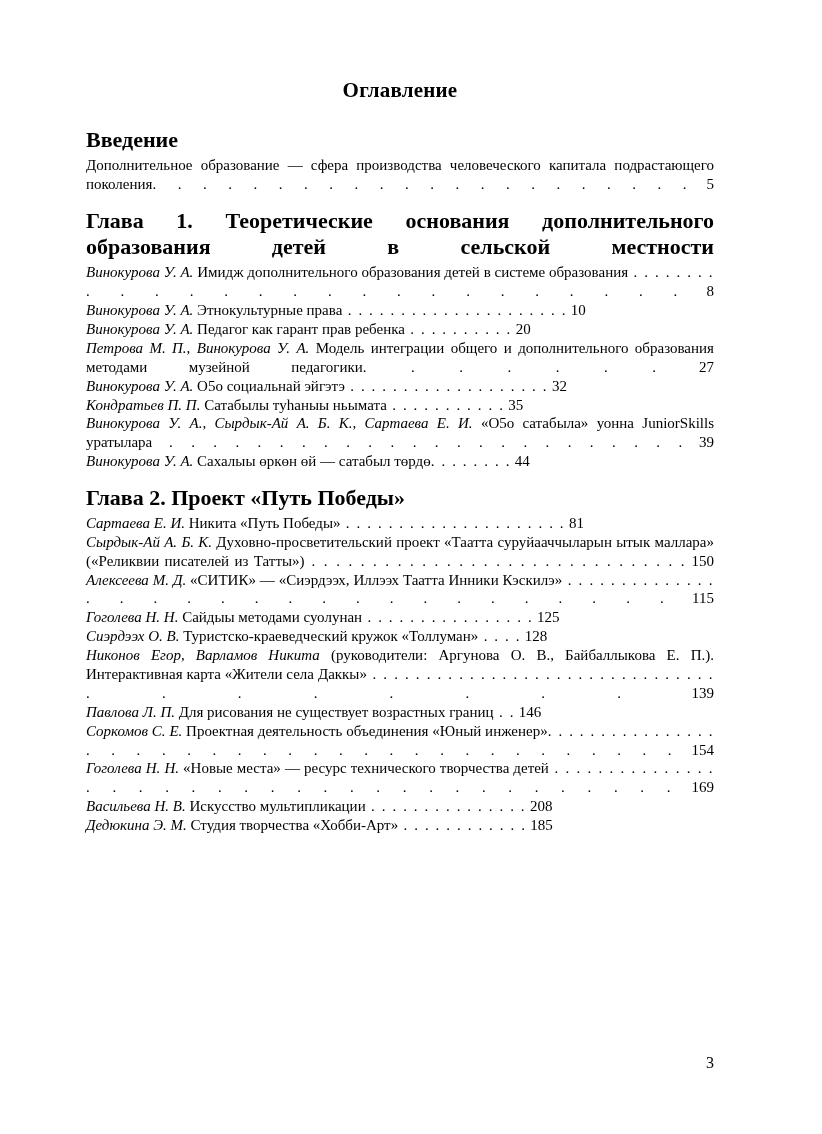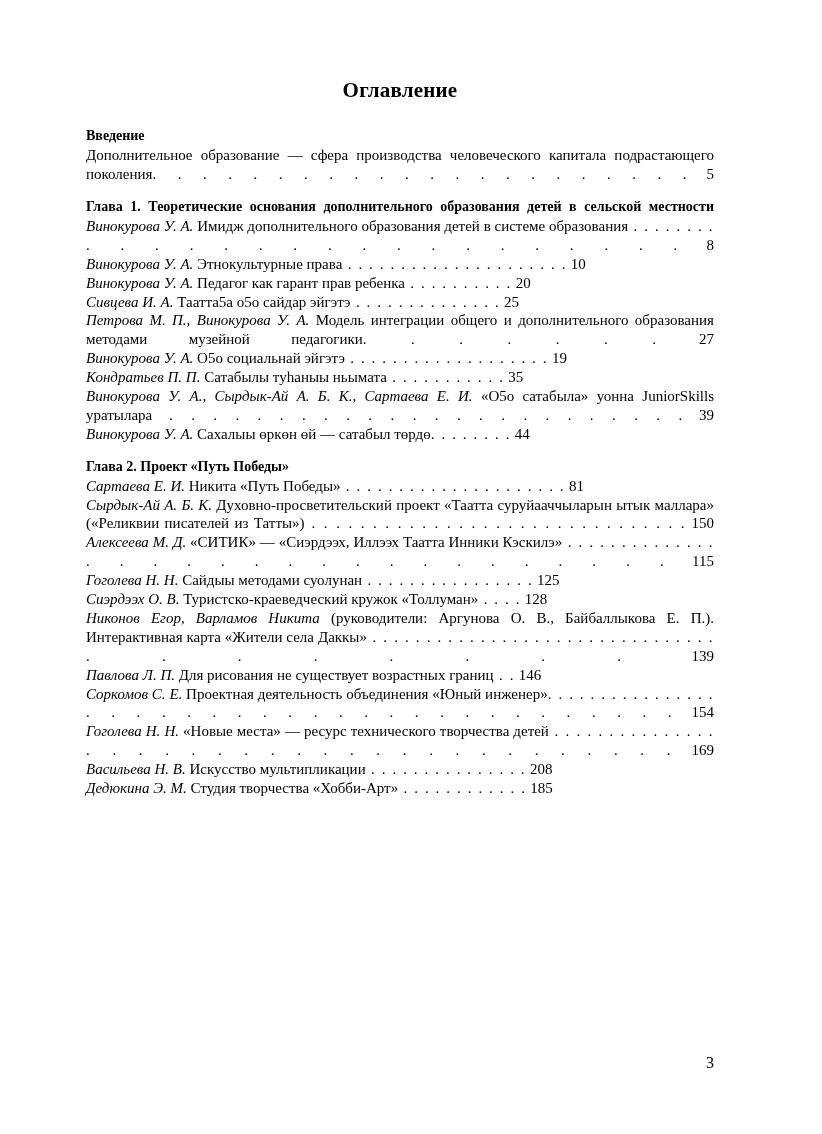--- a/index.html
+++ b/index.html
@@ -25,21 +25,21 @@
   }
   .toc-title {
     text-align: center;
     font-weight: bold;
     font-size: 21px;
     margin: 0 0 24px 0;
     letter-spacing: 0.2px;
   }
   .section-head {
     font-weight: bold;
-    font-size: 14px;
+    font-size: 22px;
     line-height: 1.22;
     margin: 0 0 2px 0;
     text-align: justify;
   }
   .section-head.justify-all {
     text-align: justify;
     text-align-last: justify;
   }
   .block {
     margin-bottom: 14px;
@@ -89,28 +89,25 @@
 
     <p class="entry stretch">
       <span class="author">Винокурова У. А.</span><span> Имидж дополнительного образования детей в системе образования</span><span class="dots"> . . . . . . . . . . . . . . . . . . . . . . . . . .</span>&nbsp;<span class="pg">8</span>
     </p>
     <p class="entry">
       <span class="author">Винокурова У. А.</span><span> Этнокультурные права</span><span class="dots"> . . . . . . . . . . . . . . . . . . . . .</span>&nbsp;<span class="pg">10</span>
     </p>
     <p class="entry">
       <span class="author">Винокурова У. А.</span><span> Педагог как гарант прав ребенка</span><span class="dots"> . . . . . . . . . .</span>&nbsp;<span class="pg">20</span>
     </p>
-    <p class="entry">
-      <span class="author">Сивцева И. А.</span><span> Таатта5а о5о сайдар эйгэтэ</span><span class="dots"> . . . . . . . . . . . . . .</span>&nbsp;<span class="pg">25</span>
-    </p>
     <p class="entry stretch">
       <span class="author">Петрова М. П., Винокурова У. А.</span><span> Модель интеграции общего и дополнительного образования методами музейной педагогики</span><span class="dots">. . . . . . .</span>&nbsp;<span class="pg">27</span>
     </p>
     <p class="entry">
-      <span class="author">Винокурова У. А.</span><span> О5о социальнай эйгэтэ</span><span class="dots"> . . . . . . . . . . . . . . . . . . .</span>&nbsp;<span class="pg">19</span>
+      <span class="author">Винокурова У. А.</span><span> О5о социальнай эйгэтэ</span><span class="dots"> . . . . . . . . . . . . . . . . . . .</span>&nbsp;<span class="pg">32</span>
     </p>
     <p class="entry">
       <span class="author">Кондратьев П. П.</span><span> Сатабылы туһаныы ньымата</span><span class="dots"> . . . . . . . . . . .</span>&nbsp;<span class="pg">35</span>
     </p>
     <p class="entry stretch">
       <span class="author">Винокурова У. А., Сырдык-Ай А. Б. К., Сартаева Е. И.</span><span> «О5о сатабыла» уонна JuniorSkills уратылара</span><span class="dots"> . . . . . . . . . . . . . . . . . . . . . . . .</span>&nbsp;<span class="pg">39</span>
     </p>
     <p class="entry">
       <span class="author">Винокурова У. А.</span><span> Сахалыы өркөн өй — сатабыл төрдө</span><span class="dots">. . . . . . . .</span>&nbsp;<span class="pg">44</span>
     </p>

